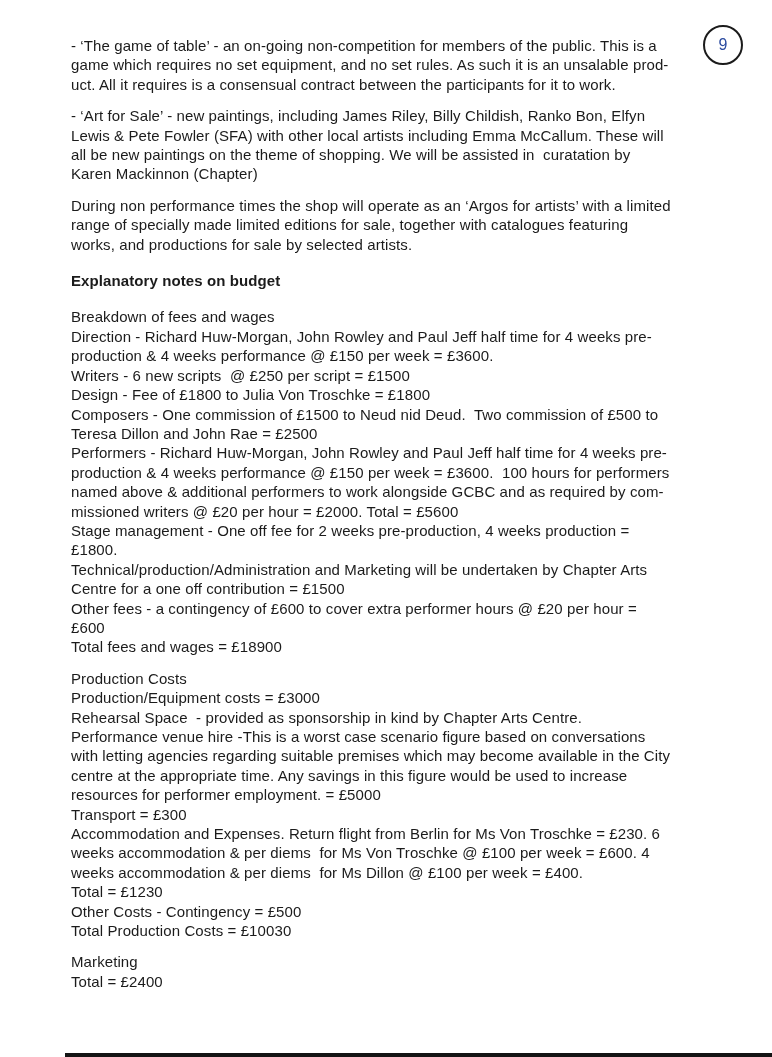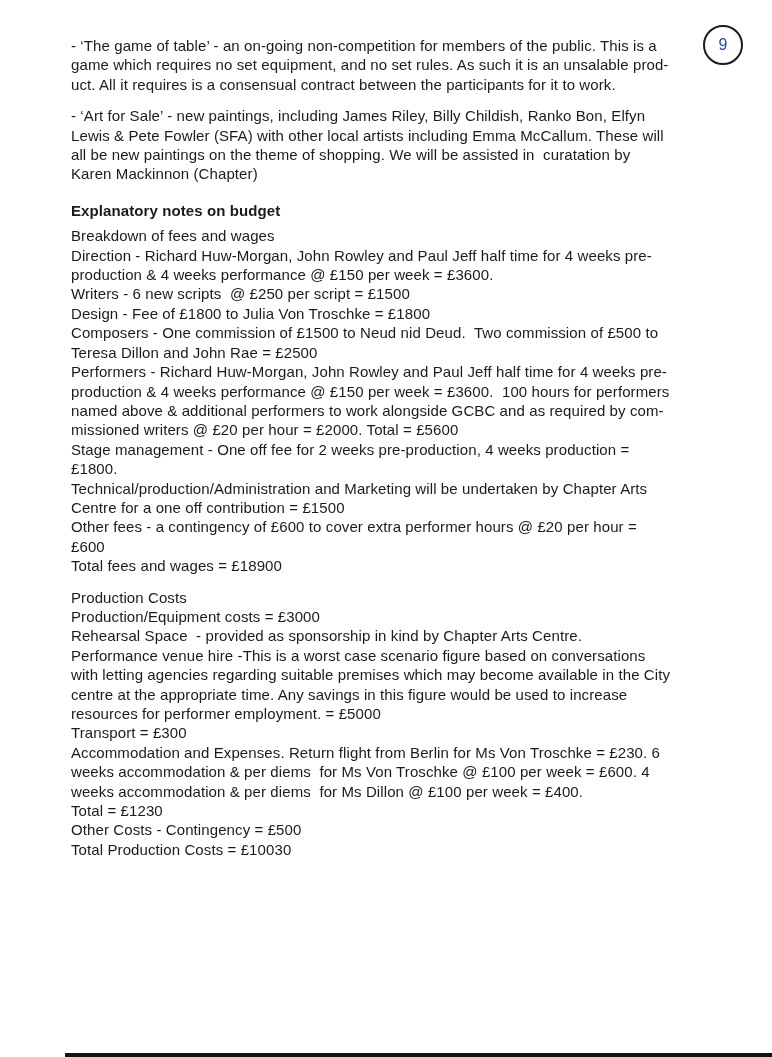--- a/index.html
+++ b/index.html
@@ -24,21 +24,21 @@
     font-size: 15px;
     line-height: 19.4px;
     letter-spacing: 0.1px;
   }
   .text-block p {
     margin: 0 0 12px 0;
     white-space: pre-wrap;
   }
   .text-block p.heading {
     font-weight: bold;
-    margin: 17px 0 6px 0;
+    margin: 17px 0 17px 0;
   }
   .page-number-circle {
     position: absolute;
     left: 703px;
     top: 25px;
     width: 40px;
     height: 40px;
     border: 2px solid var(--text-color, #1b1b1b);
     border-radius: 50%;
     box-sizing: border-box;
@@ -68,20 +68,23 @@
   </div>
 
   <div class="text-block">
     <p>- ‘The game of table’ - an on-going non-competition for members of the public. This is a
 game which requires no set equipment, and no set rules. As such it is an unsalable prod-
 uct. All it requires is a consensual contract between the participants for it to work.</p>
     <p>- ‘Art for Sale’ - new paintings, including James Riley, Billy Childish, Ranko Bon, Elfyn
 Lewis &amp; Pete Fowler (SFA) with other local artists including Emma McCallum. These will
 all be new paintings on the theme of shopping. We will be assisted in  curatation by
 Karen Mackinnon (Chapter)</p>
+    <p>During non performance times the shop will operate as an ‘Argos for artists’ with a limited
+range of specially made limited editions for sale, together with catalogues featuring
+works, and productions for sale by selected artists.</p>
     <p class="heading">Explanatory notes on budget</p>
     <p>Breakdown of fees and wages
 Direction - Richard Huw-Morgan, John Rowley and Paul Jeff half time for 4 weeks pre-
 production &amp; 4 weeks performance @ £150 per week = £3600.
 Writers - 6 new scripts  @ £250 per script = £1500
 Design - Fee of £1800 to Julia Von Troschke = £1800
 Composers - One commission of £1500 to Neud nid Deud.  Two commission of £500 to
 Teresa Dillon and John Rae = £2500
 Performers - Richard Huw-Morgan, John Rowley and Paul Jeff half time for 4 weeks pre-
 production &amp; 4 weeks performance @ £150 per week = £3600.  100 hours for performers
@@ -101,17 +104,19 @@
 with letting agencies regarding suitable premises which may become available in the City
 centre at the appropriate time. Any savings in this figure would be used to increase
 resources for performer employment. = £5000
 Transport = £300
 Accommodation and Expenses. Return flight from Berlin for Ms Von Troschke = £230. 6
 weeks accommodation &amp; per diems  for Ms Von Troschke @ £100 per week = £600. 4
 weeks accommodation &amp; per diems  for Ms Dillon @ £100 per week = £400.
 Total = £1230
 Other Costs - Contingency = £500
 Total Production Costs = £10030</p>
+    <p>Marketing
+Total = £2400</p>
   </div>
 
   <div class="bottom-edge"></div>
 
 </div>
 
 </body></html>

